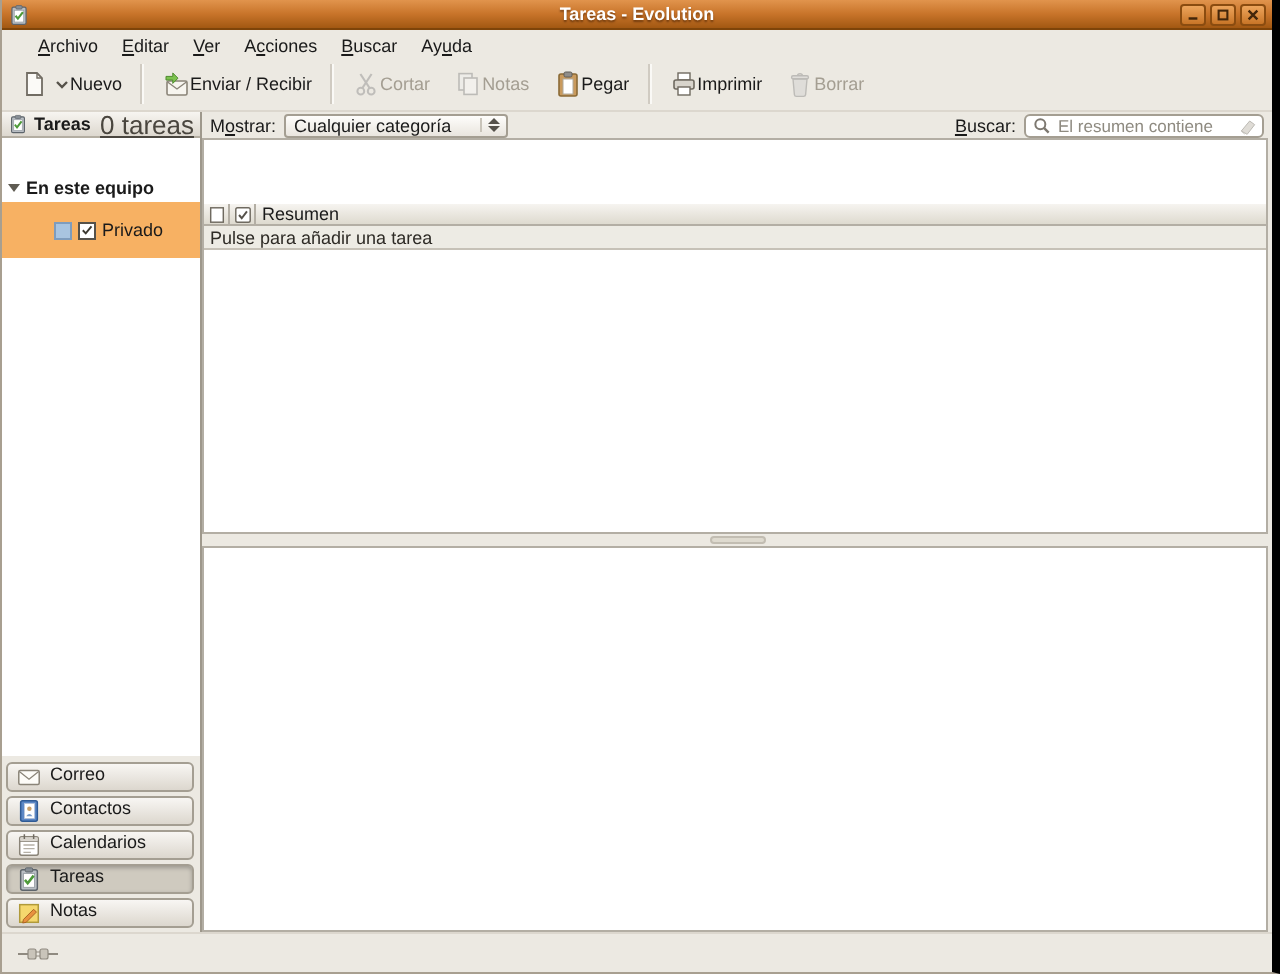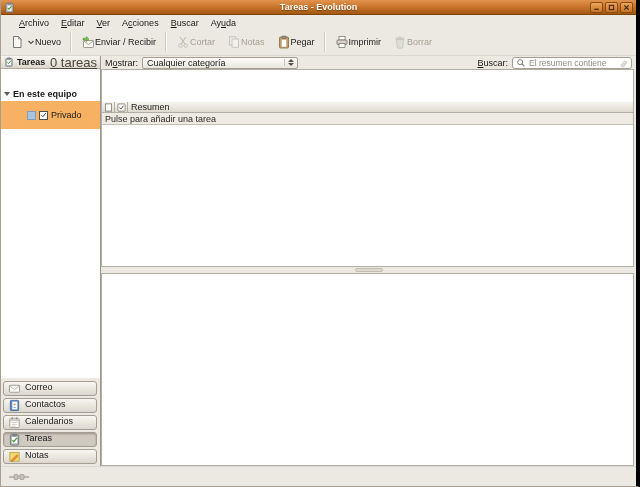--- a/index.html
+++ b/index.html
@@ -90,21 +90,21 @@
     height: 15px; display: flex; align-items: flex-start; gap: 4px; padding: 0 4px;
     background: linear-gradient(#f8f6f3, #dcd7ce);
     border: 1px solid #a49e92; border-radius: 3px;
   }
   .sbtn .sicon { width: 13px; height: 13px; }
   .sbtn.active { background: #cfcabf; box-shadow: inset 0 1px 2px rgba(0,0,0,.25); }
   
   .main { flex: 1; display: flex; flex-direction: column; min-width: 0; }
   .filterbar { height: 13px; flex: 0 0 13px; display: flex; align-items: center; gap: 4px; padding: 0 4px; }
   .combo {
-    height: 12px; width: 156px;
+    height: 12px; width: 112px;
     background: linear-gradient(#fefdfb, #e9e5de);
     border: 1px solid #a49e92; border-radius: 2px;
     display: flex; align-items: center; padding: 0 3px 0 4px;
   }
   .combo .cval { flex: 1; }
   .combo .carrows { border-left: 1px solid #c9c4ba; padding-left: 3px; margin-left: 3px; display: flex; flex-direction: column; gap: 1px; }
   .combo .carrows i { width: 0; height: 0; border-left: 3px solid transparent; border-right: 3px solid transparent; }
   .combo .carrows .up { border-bottom: 3.5px solid #55514a; }
   .combo .carrows .dn { border-top: 3.5px solid #55514a; }
   .fspacer { flex: 1; }

